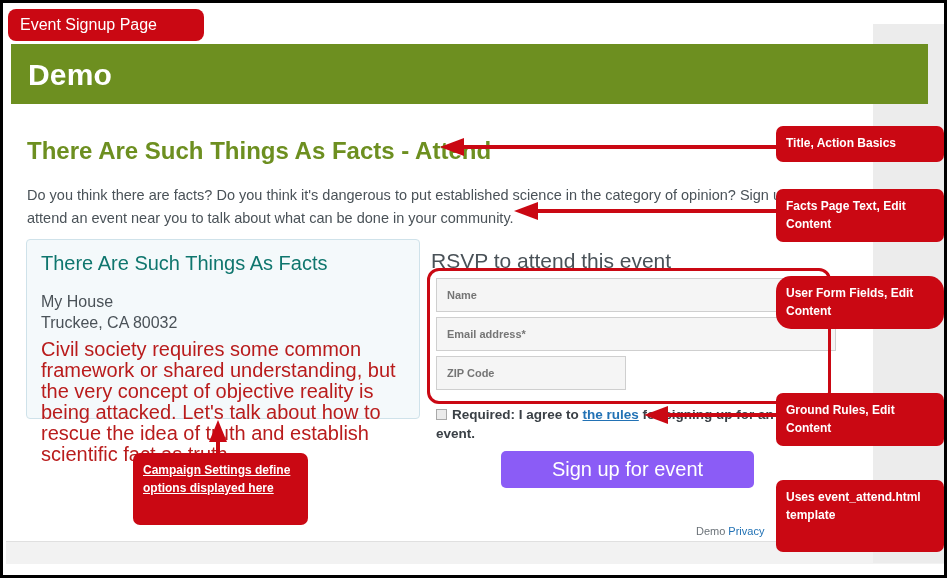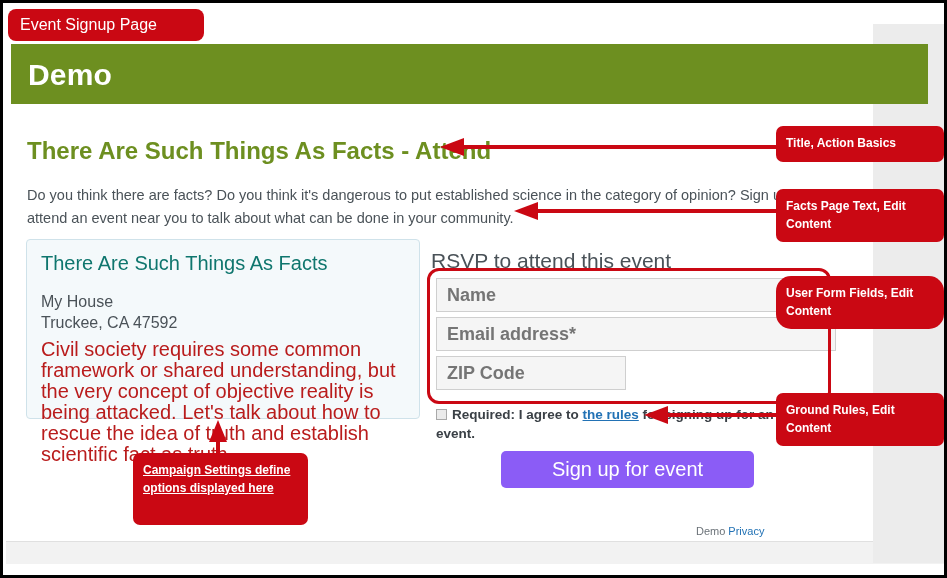--- a/index.html
+++ b/index.html
@@ -88,21 +88,21 @@
   #rsvp-heading{
     position:absolute;left:425px;top:243px;
     font-size:21px;color:#4a5258;font-weight:normal;
   }
   .field{
     position:absolute;
     box-sizing:border-box;
     background:#f5f5f5;
     border:1px solid #cfcfcf;
     font-family:"Liberation Sans", sans-serif;
-    font-size:18px;
+    font-size:11px;
     font-weight:bold;
     color:#555c62;
     padding:12px 10px;
     line-height:32px;
   }
   #field-name{left:430px;top:272px;width:400px;height:34px;}
   #field-email{left:430px;top:311px;width:400px;height:34px;}
   #field-zip{left:430px;top:350px;width:190px;height:34px;}
 
   
@@ -190,21 +190,21 @@
     <div id="banner"></div>
     <div id="banner-title">Demo</div>
 
     <div id="page-title">There Are Such Things As Facts - Attend</div>
     <div id="intro">Do you think there are facts? Do you think it's dangerous to put established science in the category of opinion? Sign up to attend an event near you to talk about what can be done in your community.</div>
 
     <div id="event-card">
       <div id="event-card-title">There Are Such Things As Facts</div>
       <div id="event-card-venue">
         <span>My House</span><br>
-        <span>Truckee, CA 47592</span>
+        <span>Truckee, CA 80032</span>
       </div>
       <div id="event-card-desc">Civil society requires some common framework or shared understanding, but the very concept of objective reality is being attacked. Let's talk about how to rescue the idea of truth and establish scientific fact as truth.</div>
     </div>
 
     <div id="rsvp-heading">RSVP to attend this event</div>
 
     <input class="field" id="field-name" type="text" placeholder="Name" style="">
     <input class="field" id="field-email" type="text" placeholder="Email address*" style="">
     <input class="field" id="field-zip" type="text" placeholder="ZIP Code" style="">
 
@@ -247,14 +247,15 @@
       </g>
     </svg>
 
   </div>
 
   <div class="anno" id="anno-badge">Event Signup Page</div>
   <div class="anno" id="anno-title">Title, Action Basics</div>
   <div class="anno" id="anno-signup-text">Facts Page Text, Edit Content</div>
   <div class="anno" id="anno-form-fields">User Form Fields, Edit Content</div>
   <div class="anno" id="anno-ground-rules">Ground Rules, Edit Content</div>
+  <div class="anno" id="anno-template">Uses event_attend.html template</div>
   <div class="anno" id="anno-campaign">Campaign Settings define options displayed here</div>
 </div>
 
 </body></html>

